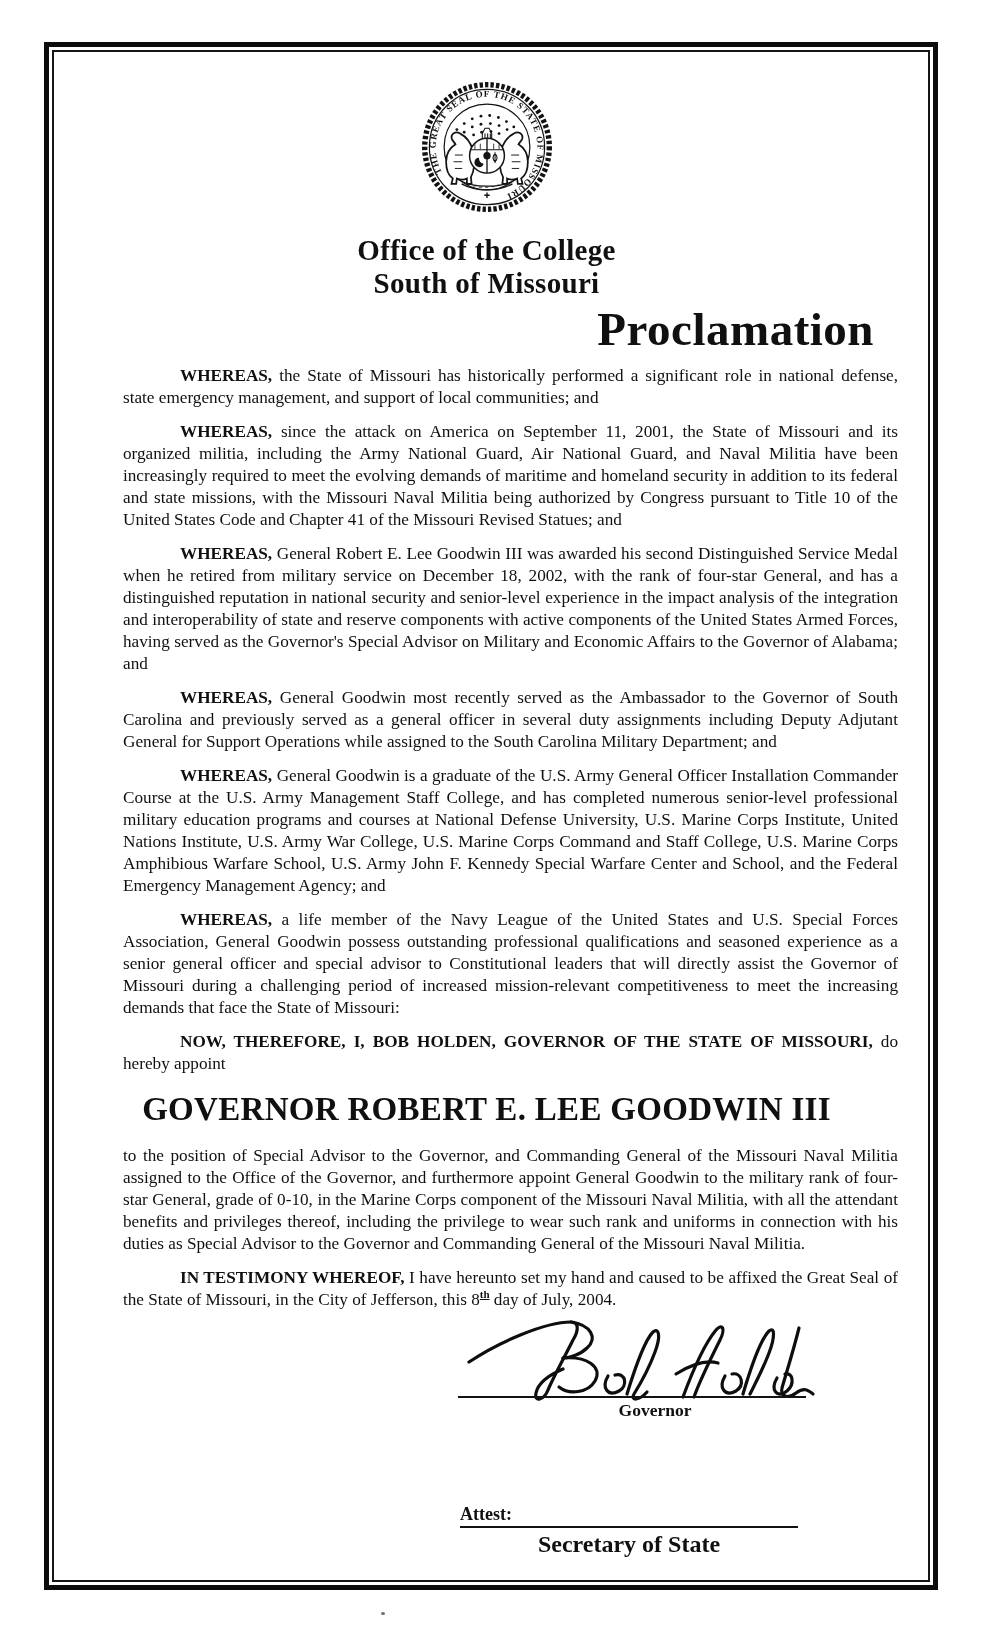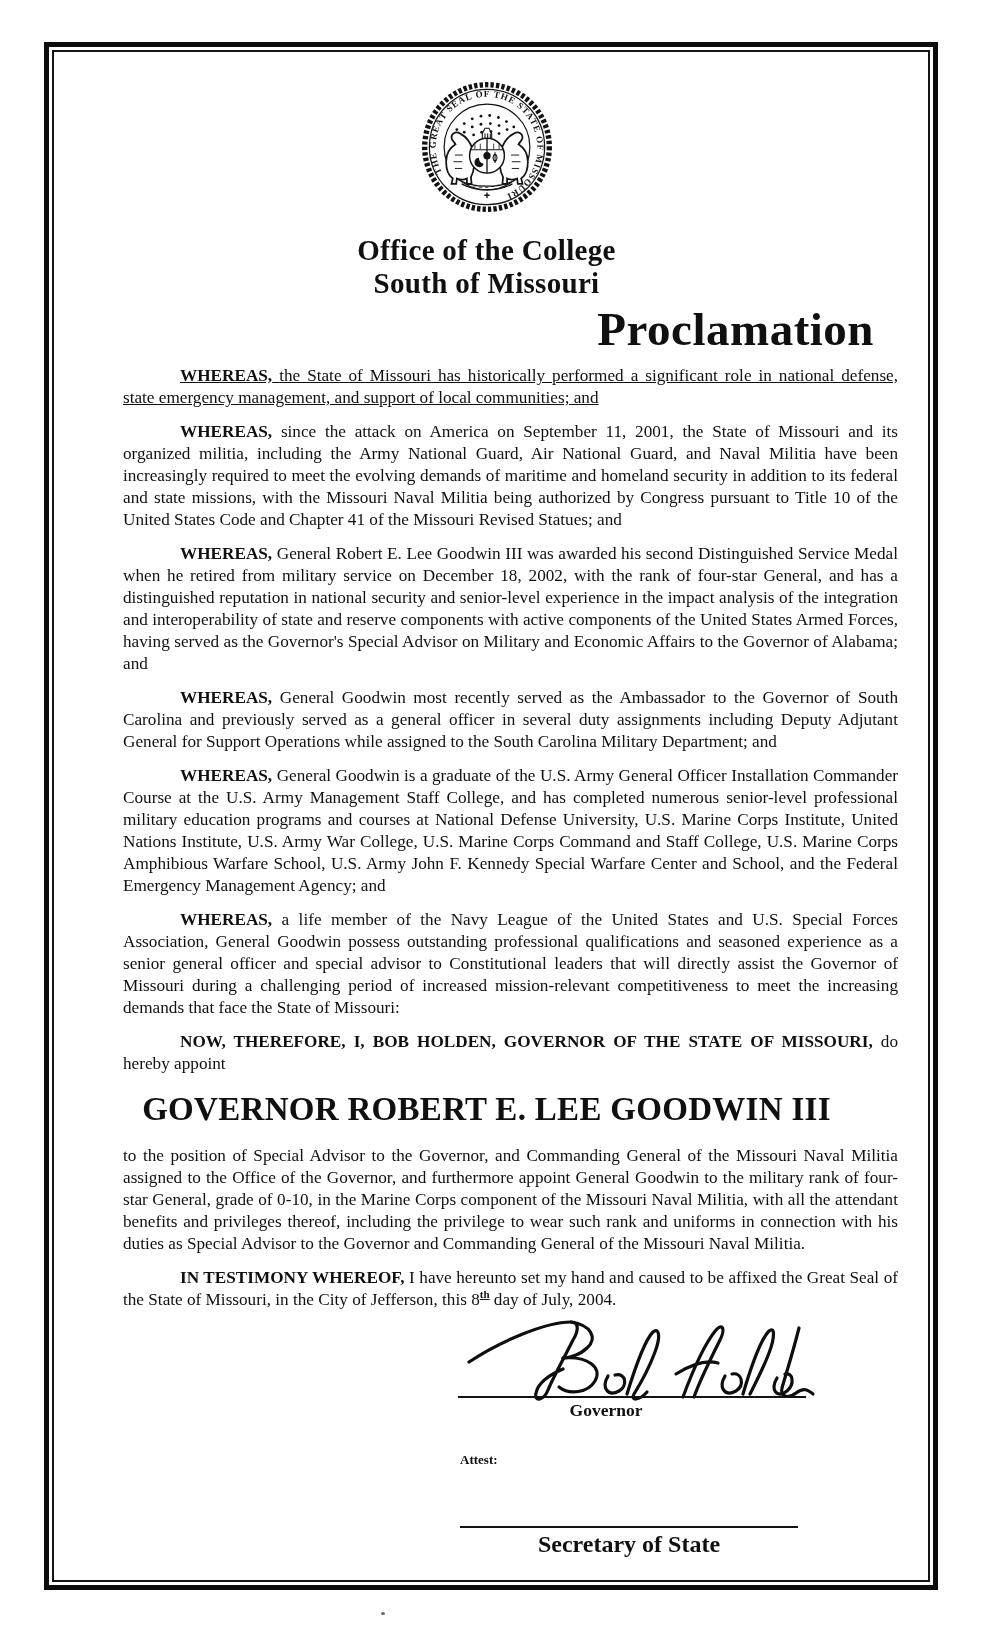--- a/index.html
+++ b/index.html
@@ -28,41 +28,41 @@
   .hdr-office { margin-top:17px; }
   .hdr-state  { margin-top:2px; }
   .doc-title {
     text-align:right; font-weight:bold; font-size:47px; line-height:52px;
     margin:4px 0 0 0; letter-spacing:0.5px;
   }
   .body-p {
     font-size:17.2px; line-height:22px; text-align:justify;
     text-indent:57px; margin:12px 0 0 0;
   }
-  .body-p.first { margin-top:10px;text-decoration:underline; }
+  .body-p.first { margin-top:10px; }
   .body-p.no-indent { text-indent:0; }
   .lead { font-weight:bold; }
   .appointee {
     text-align:center; font-weight:bold; font-size:33px; line-height:40px;
     margin:14px 0 0 0; letter-spacing:0.3px;
   }
   .appointment { margin-top:16px; }
   sup.ord { font-size:11px; vertical-align:super; line-height:0; font-weight:bold;text-decoration:underline; }
   
   .sig-svg { position:absolute; left:455px; top:1312px; }
   .sig-line {
     position:absolute; left:458px; top:1396px; width:348px; height:2px;
     background:#131313;
   }
   .sig-title {
-    position:absolute; left:432px; top:1400px; width:348px; text-align:center;
+    position:absolute; left:481px; top:1400px; width:348px; text-align:center;
     font-weight:bold; font-size:17.5px;
   }
   .attest {
-    position:absolute; left:460px; top:1452px; font-weight:bold; font-size:13px;
+    position:absolute; left:460px; top:1504px; font-weight:bold; font-size:18px;
   }
   .sec-line {
     position:absolute; left:460px; top:1526px; width:338px; height:2px;
     background:#131313;
   }
   .sec-title {
     position:absolute; left:460px; top:1531px; width:338px; text-align:center;
     font-weight:bold; font-size:24px;
   }
   .stray-dot {

